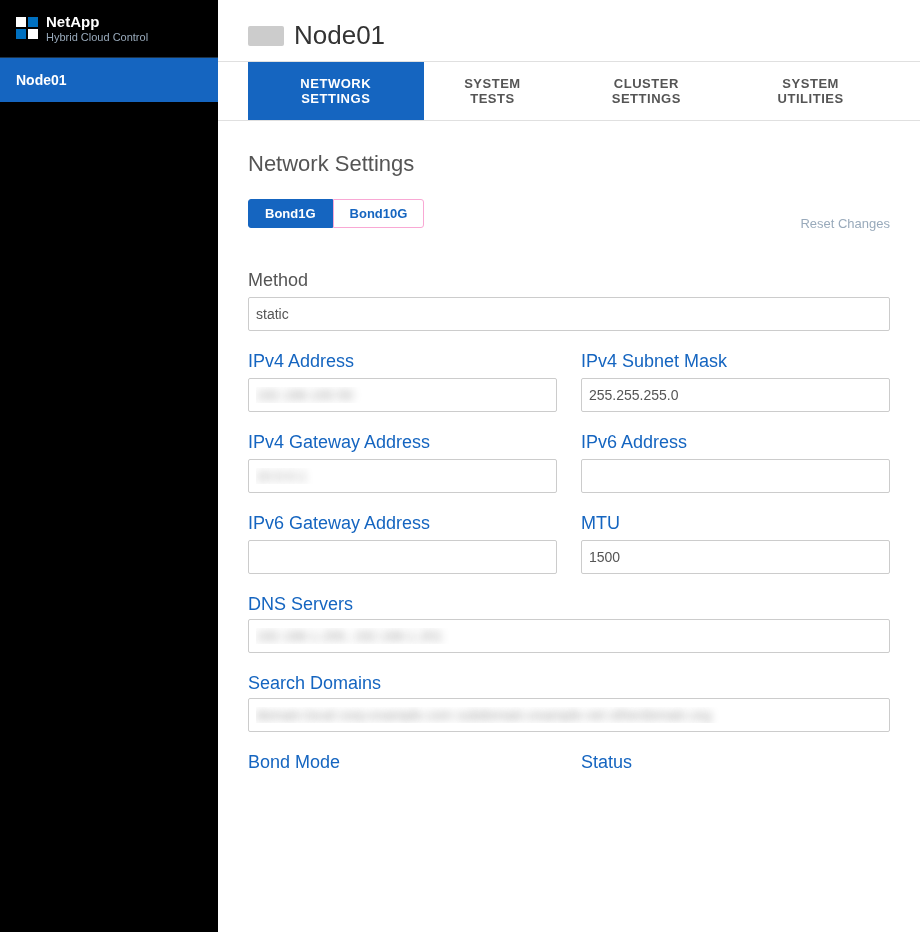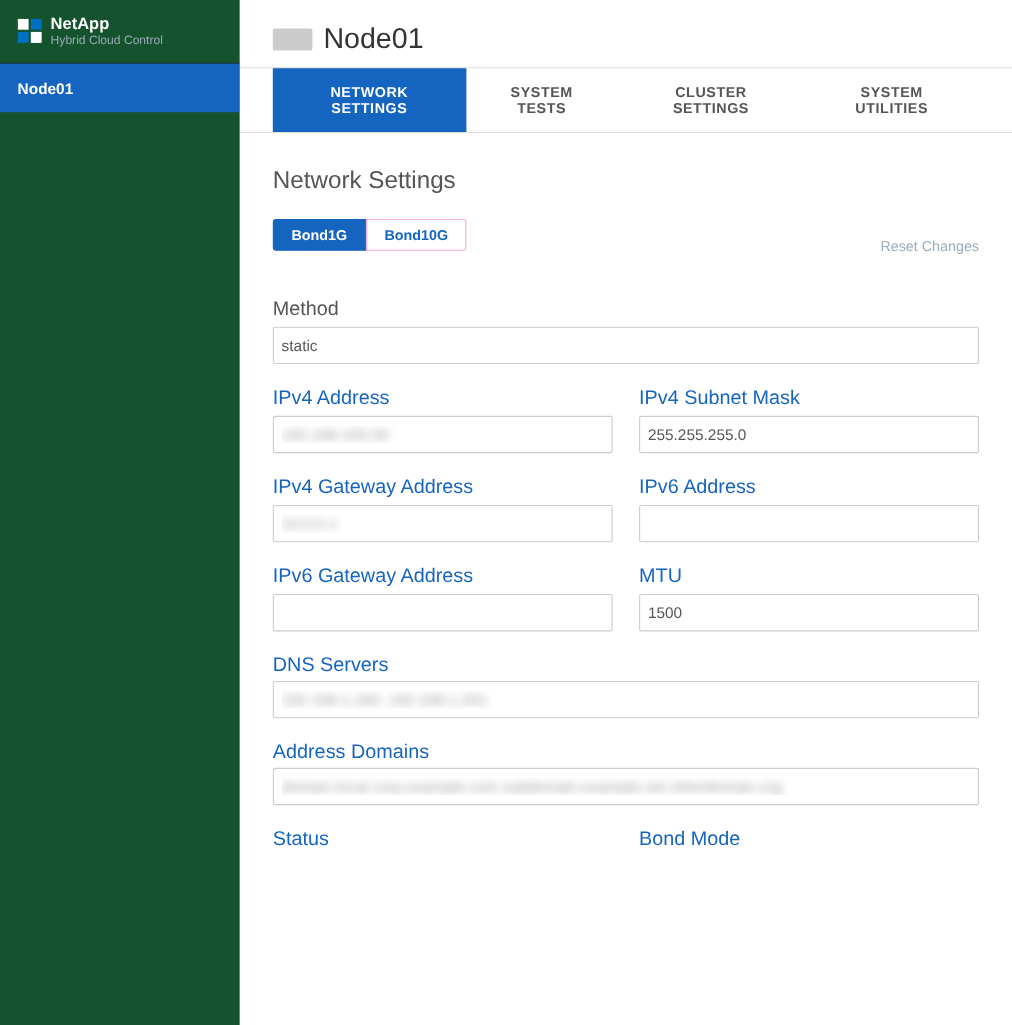--- a/index.html
+++ b/index.html
@@ -2,21 +2,21 @@
 <html><head>
   <meta charset="utf-8">
   <style>
     * { box-sizing: border-box; margin: 0; padding: 0; }
     body { font-family: Arial, sans-serif; display: flex; height: 932px; width: 920px; overflow: hidden; background: #fff; }
 
     
     .sidebar {
       width: 218px;
       min-width: 218px;
-      background: #14532d;
+      background: #000000;
       display: flex;
       flex-direction: column;
       height: 100%;
     }
     .sidebar-logo {
       padding: 14px 16px;
       border-bottom: 1px solid #1e3347;
       display: flex;
       align-items: center;
       gap: 8px;
@@ -275,26 +275,26 @@
         <input class="form-input" value="1500" style="">
       </div>
     </div>
 
     <div class="full-group" style="margin-bottom:20px;">
       <label class="form-label">DNS Servers</label>
       <input class="form-input blurred" value="192.168.1.200, 192.168.1.201" style="">
     </div>
 
     <div class="full-group" style="margin-bottom:20px;">
-      <label class="form-label">Address Domains</label>
+      <label class="form-label">Search Domains</label>
       <input class="form-input blurred" value="domain.local corp.example.com subdomain.example.net otherdomain.org" style="">
     </div>
 
     <div class="form-row">
       <div class="form-group">
+        <label class="form-label">Bond Mode</label>
+      </div>
+      <div class="form-group">
         <label class="form-label">Status</label>
-      </div>
-      <div class="form-group">
-        <label class="form-label">Bond Mode</label>
       </div>
     </div>
   </div>
 </div>
 
 </body></html>

